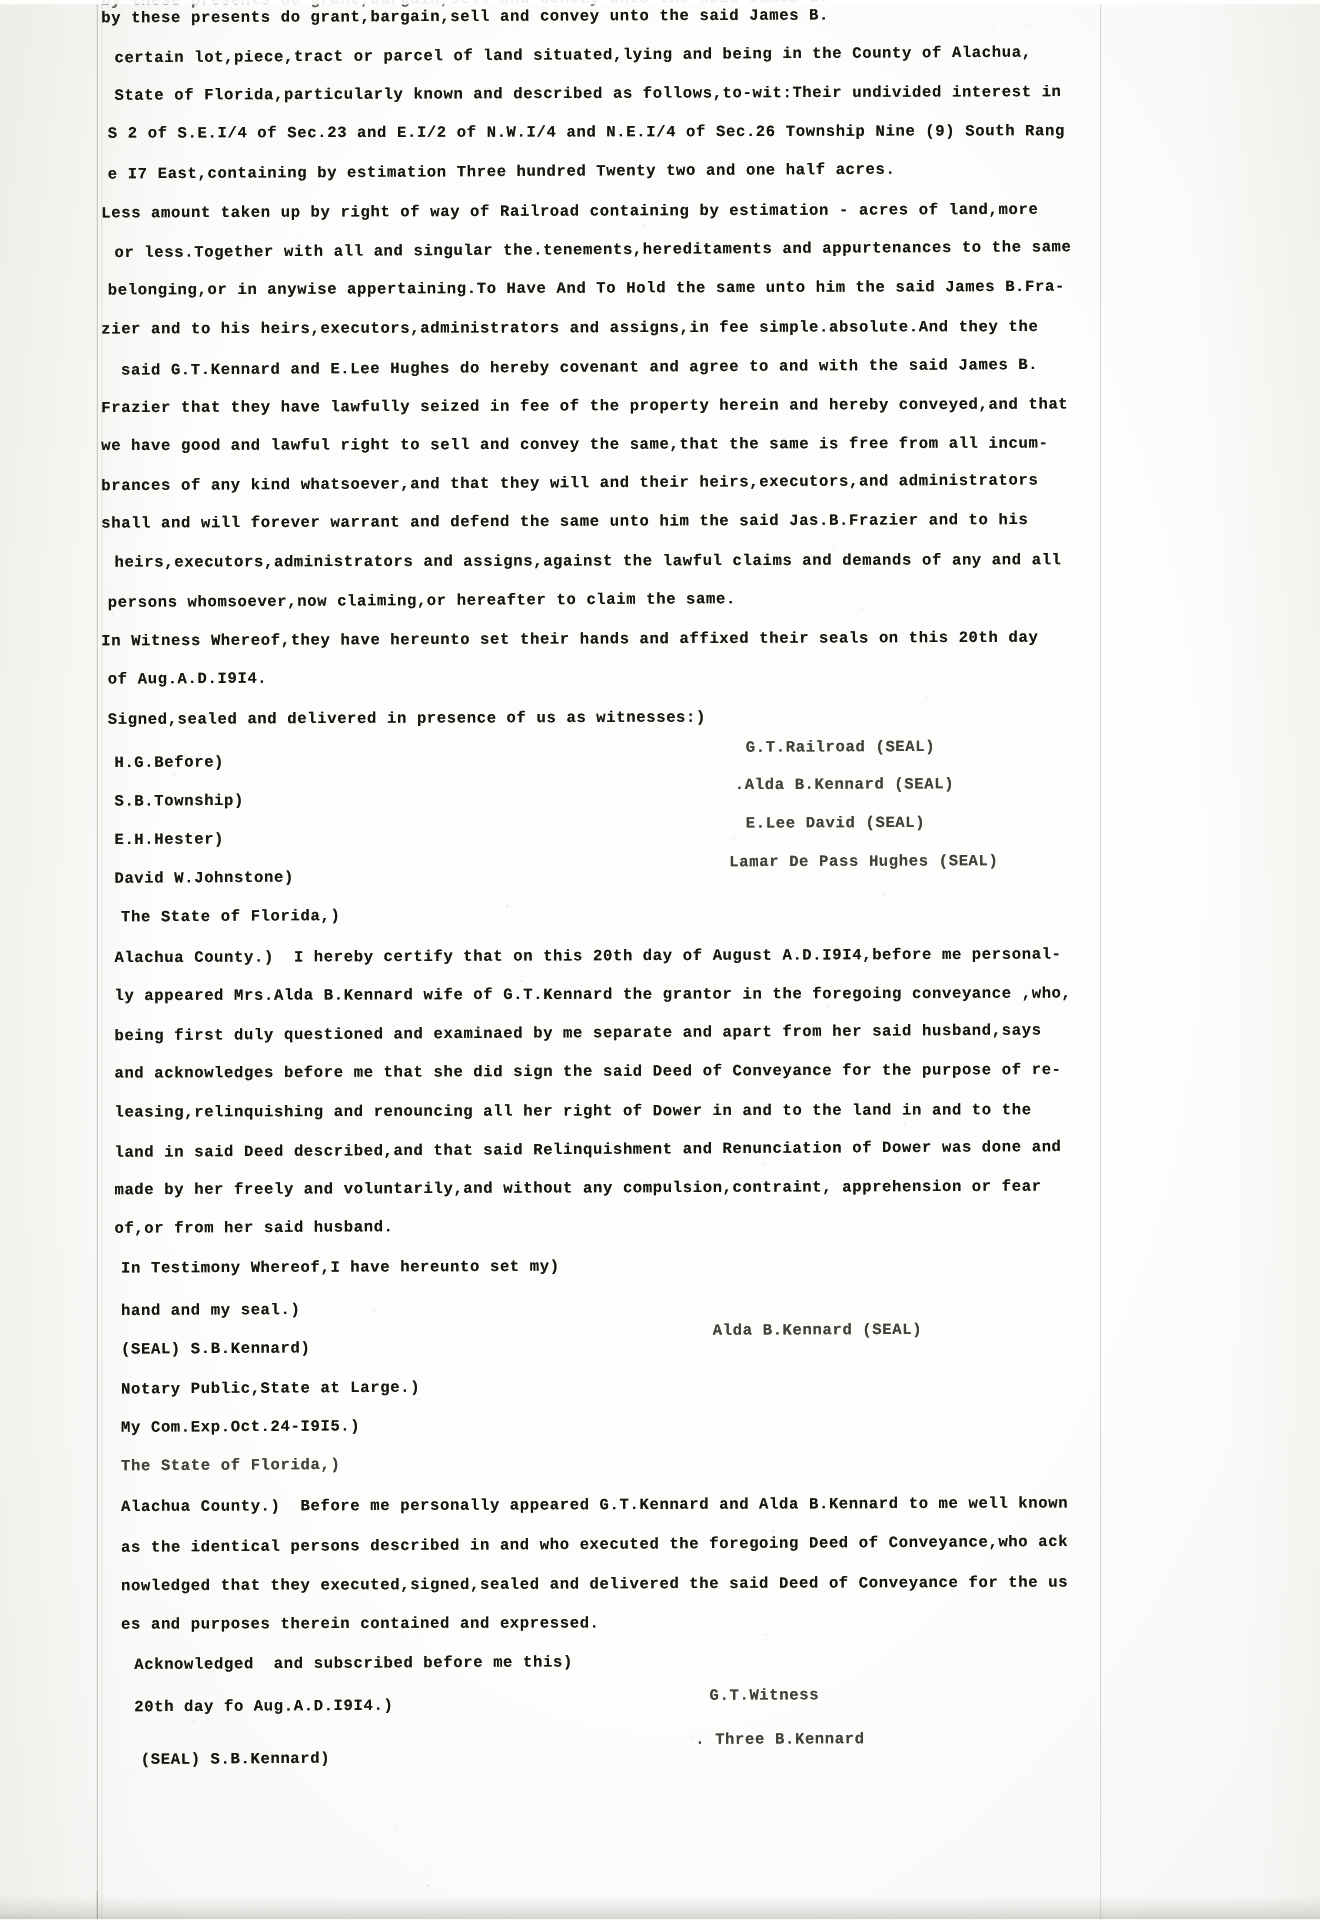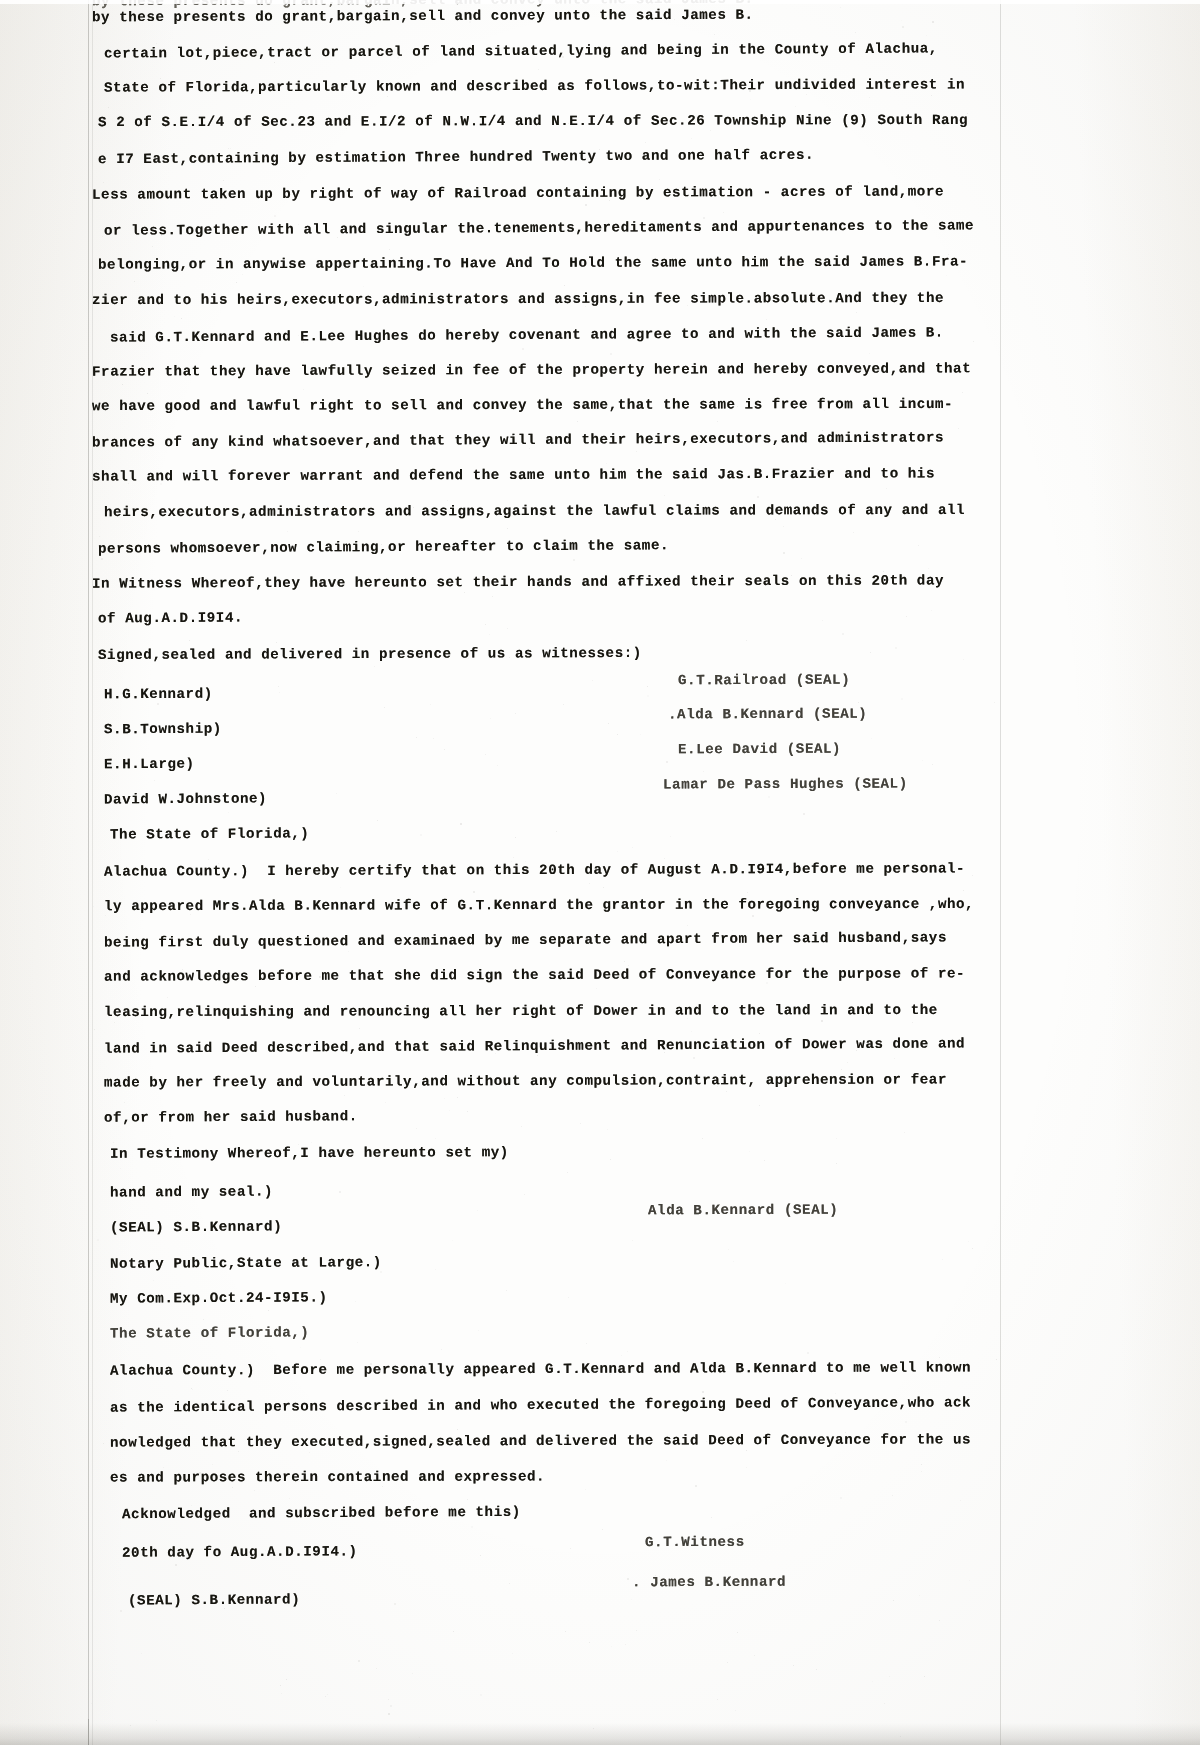--- a/index.html
+++ b/index.html
@@ -127,23 +127,23 @@
   <div class="line sk1" style="left:92px;  top:363px;">Frazier that they have lawfully seized in fee of the property herein and hereby conveyed,and that</div>
   <div class="line sk3" style="left:92px;  top:398px;">we have good and lawful right to sell and convey the same,that the same is free from all incum-</div>
   <div class="line sk2" style="left:92px;  top:433px;">brances of any kind whatsoever,and that they will and their heirs,executors,and administrators</div>
   <div class="line sk1" style="left:92px;  top:468px;">shall and will forever warrant and defend the same unto him the said Jas.B.Frazier and to his</div>
   <div class="line sk3" style="left:104px; top:504px;">heirs,executors,administrators and assigns,against the lawful claims and demands of any and all</div>
   <div class="line sk2" style="left:98px;  top:540px;">persons whomsoever,now claiming,or hereafter to claim the same.</div>
   <div class="line sk1" style="left:92px;  top:575px;">In Witness Whereof,they have hereunto set their hands and affixed their seals on this 20th day</div>
   <div class="line sk2" style="left:98px;  top:611px;">of Aug.A.D.I9I4.</div>
   <div class="line sk1" style="left:98px;  top:647px;">Signed,sealed and delivered in presence of us as witnesses:)</div>
 
-  <div class="line sk2" style="left:104px; top:687px;">H.G.Kennard)</div>
+  <div class="line sk2" style="left:104px; top:687px;">H.G.Before)</div>
   <div class="line sk2" style="left:104px; top:722px;">S.B.Township)</div>
-  <div class="line sk2" style="left:104px; top:757px;">E.H.Large)</div>
+  <div class="line sk2" style="left:104px; top:757px;">E.H.Hester)</div>
   <div class="line sk2" style="left:104px; top:792px;">David W.Johnstone)</div>
 
   <div class="line sk1 faded" style="left:678px; top:673px;">G.T.Railroad (SEAL)</div>
   <div class="line sk1 faded" style="left:668px; top:707px;">.Alda B.Kennard (SEAL)</div>
   <div class="line sk1 faded" style="left:678px; top:742px;">E.Lee David (SEAL)</div>
   <div class="line sk1 faded" style="left:663px; top:777px;">Lamar De Pass Hughes (SEAL)</div>
 
   <div class="line sk2" style="left:110px; top:827px;">The State of Florida,)</div>
   <div class="line sk1" style="left:104px; top:863px;">Alachua County.)  I hereby certify that on this 20th day of August A.D.I9I4,before me personal-</div>
   <div class="line sk3" style="left:104px; top:898px;">ly appeared Mrs.Alda B.Kennard wife of G.T.Kennard the grantor in the foregoing conveyance ,who,</div>
@@ -162,21 +162,21 @@
 
   <div class="line sk2 faded" style="left:110px; top:1326px;">The State of Florida,)</div>
   <div class="line sk1" style="left:110px; top:1362px;">Alachua County.)  Before me personally appeared G.T.Kennard and Alda B.Kennard to me well known</div>
   <div class="line sk2" style="left:110px; top:1398px;">as the identical persons described in and who executed the foregoing Deed of Conveyance,who ack</div>
   <div class="line sk1" style="left:110px; top:1434px;">nowledged that they executed,signed,sealed and delivered the said Deed of Conveyance for the us</div>
   <div class="line sk3" style="left:110px; top:1470px;">es and purposes therein contained and expressed.</div>
   <div class="line sk2" style="left:122px; top:1506px;">Acknowledged  and subscribed before me this)</div>
   <div class="line sk2" style="left:122px; top:1545px;">20th day fo Aug.A.D.I9I4.)</div>
   <div class="line sk2" style="left:128px; top:1593px;">(SEAL) S.B.Kennard)</div>
   <div class="line sk1 faded" style="left:645px; top:1535px;">G.T.Witness</div>
-  <div class="line sk1 faded" style="left:632px; top:1575px;">. James B.Kennard</div>
+  <div class="line sk1 faded" style="left:632px; top:1575px;">. Three B.Kennard</div>
 
   <div id="speckle">
       <div class="ink-dot" style="width: 2px; height: 2px; left: 394.061px; top: 937.907px; opacity: 0.37;"></div>
       <div class="ink-dot" style="width: 1px; height: 1px; left: 237.362px; top: 1014.41px; opacity: 0.31;"></div>
       <div class="ink-dot" style="width: 1px; height: 1px; left: 938.663px; top: 1356.6px; opacity: 0.45;"></div>
       <div class="ink-dot" style="width: 1px; height: 1px; left: 971.811px; top: 874.701px; opacity: 0.39;"></div>
       <div class="ink-dot" style="width: 1px; height: 1px; left: 231.22px; top: 332.513px; opacity: 0.49;"></div>
       <div class="ink-dot" style="width: 1px; height: 1px; left: 227.477px; top: 1390px; opacity: 0.37;"></div>
       <div class="ink-dot" style="width: 1px; height: 1px; left: 446.676px; top: 499.775px; opacity: 0.29;"></div>
       <div class="ink-dot" style="width: 1px; height: 1px; left: 871.758px; top: 1681.42px; opacity: 0.15;"></div>

